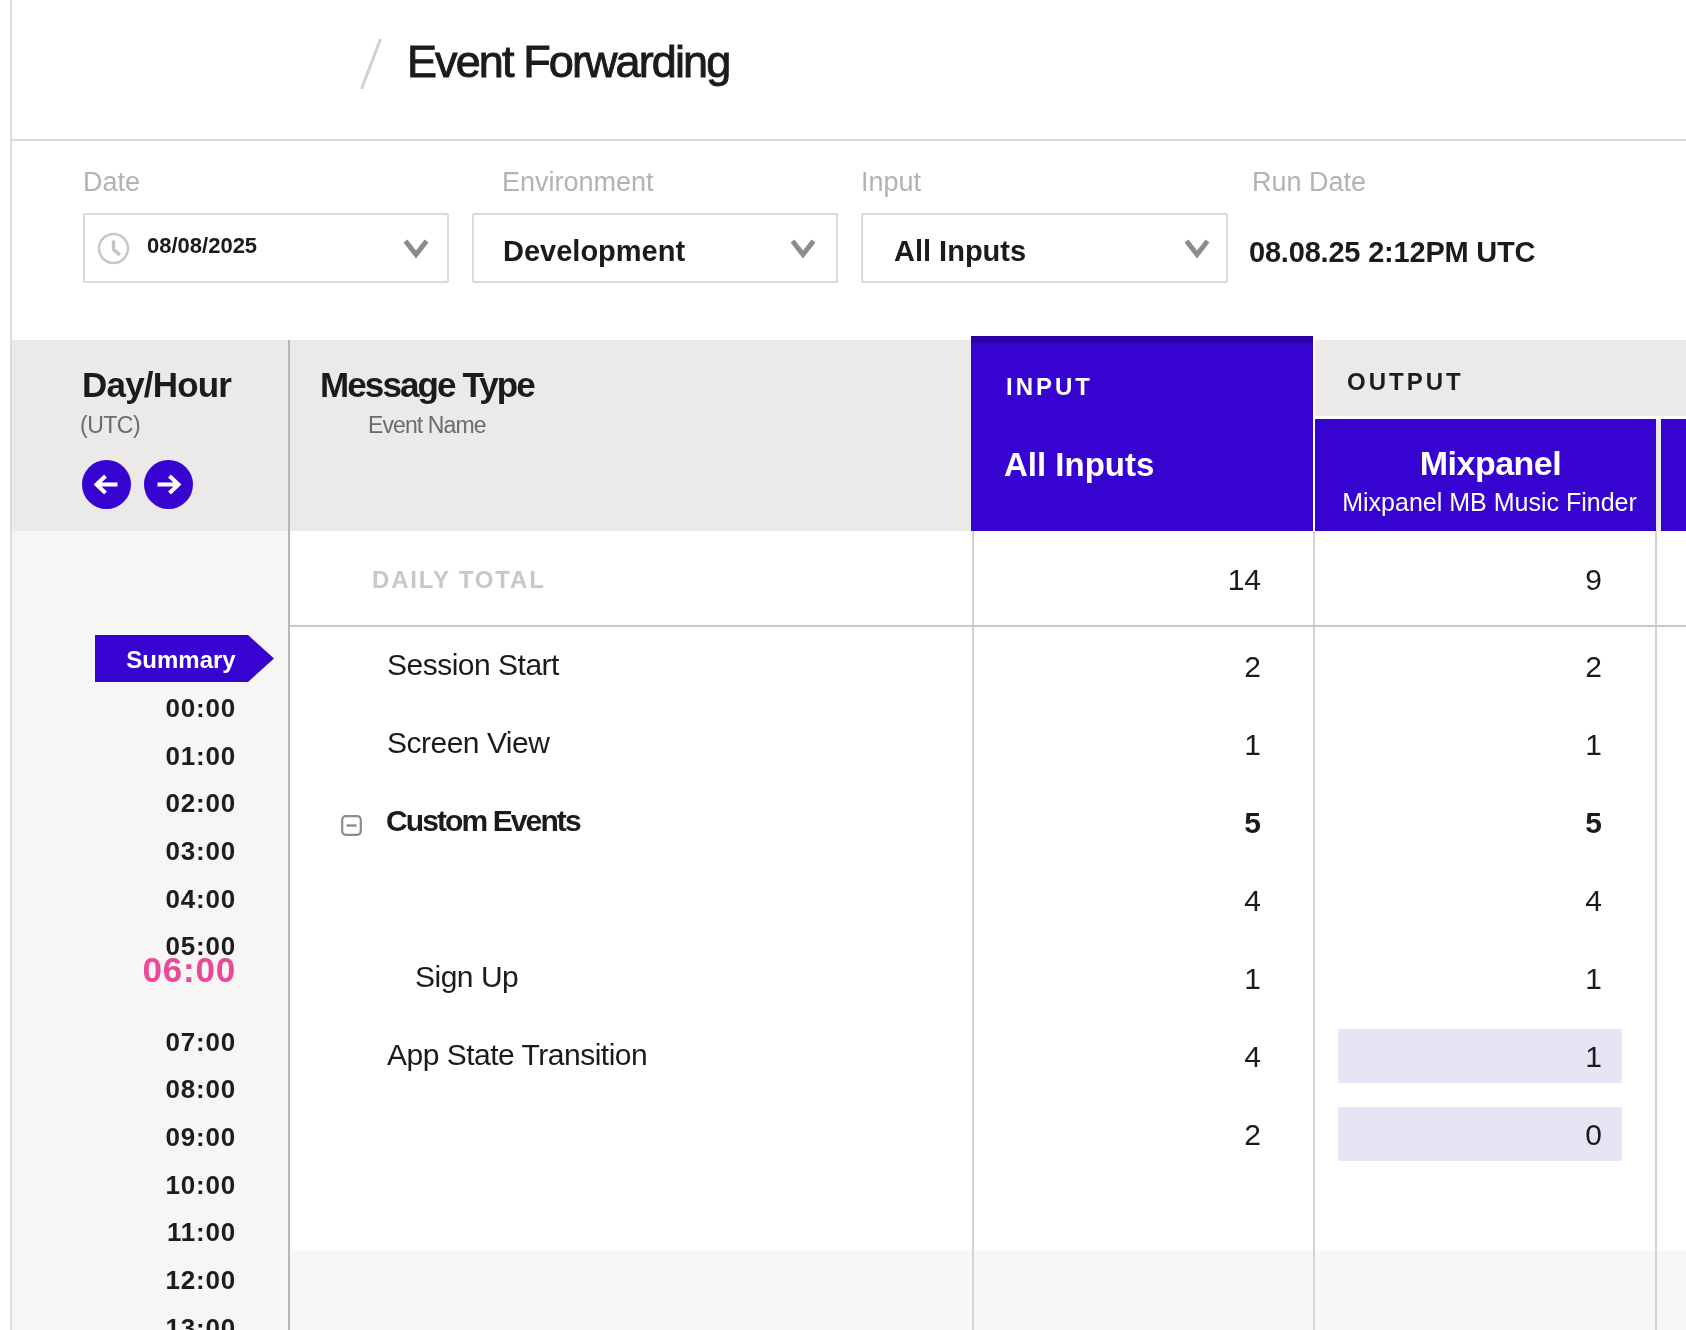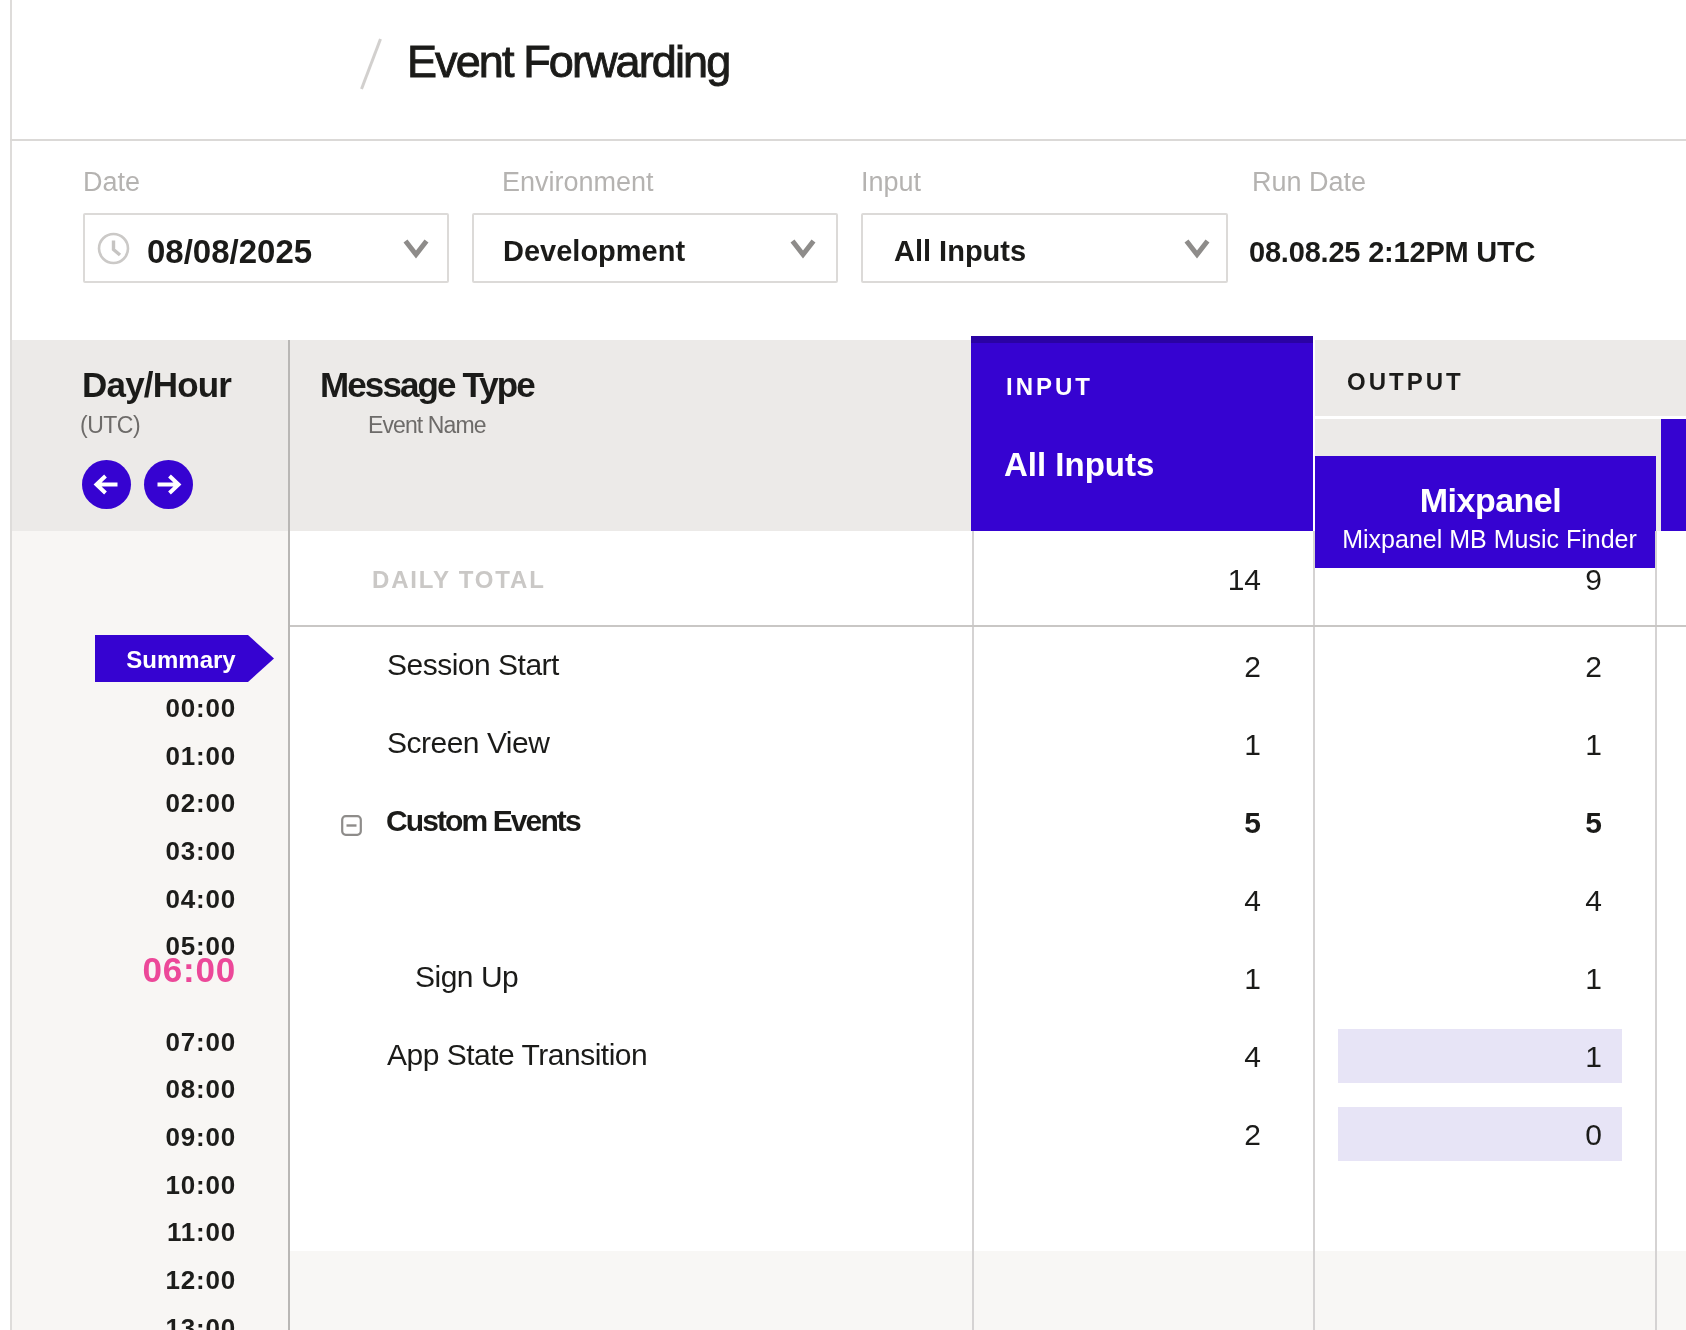--- a/index.html
+++ b/index.html
@@ -25,21 +25,21 @@
   <div class="abs" style="left:83px; top:167px; font-size:27px; color:#b5b3b1;">Date</div>
   <div class="abs" style="left:470px; top:167px; font-size:27px; color:#b5b3b1;margin-left:32px;">Environment</div>
   <div class="abs" style="left:861px; top:167px; font-size:27px; color:#b5b3b1;">Input</div>
   <div class="abs" style="left:1252px; top:167px; font-size:27px; color:#b5b3b1;">Run Date</div>
 
   <div class="abs" style="left:83px; top:213px; width:366px; height:70px; border:2px solid #dcdad8; border-radius:2px; background:#fff;"></div>
   <svg class="abs" style="left:97px; top:232px;" width="33" height="33" viewBox="0 0 33 33">
     <circle cx="16.5" cy="16.5" r="14.5" fill="none" stroke="#cbc9c7" stroke-width="2.6"></circle>
     <path d="M16.5 8.5 L16.5 17.5 L23 23" fill="none" stroke="#c6c4c2" stroke-width="3.4"></path>
   </svg>
-  <div class="abs" style="left:147px; top:233px; font-size:33px; font-weight:700; color:#1b1b19;">08/08/2025</div>
+  <div class="abs" style="left:147px; top:233px; font-size:22px; font-weight:700; color:#1b1b19;">08/08/2025</div>
   <svg class="abs" style="left:403px; top:237px;" width="26" height="26" viewBox="0 0 26 26">
     <path d="M2.5 4 L13 17.5 L23.5 4" fill="none" stroke="#8e8c8a" stroke-width="5"></path>
   </svg>
 
   <div class="abs" style="left:472px; top:213px; width:366px; height:70px; border:2px solid #dcdad8; border-radius:2px; background:#fff;"></div>
   <div class="abs" style="left:503px; top:235px; font-size:29px; font-weight:700; color:#1b1b19;">Development</div>
   <svg class="abs" style="left:790px; top:237px;" width="26" height="26" viewBox="0 0 26 26">
     <path d="M2.5 4 L13 17.5 L23.5 4" fill="none" stroke="#8e8c8a" stroke-width="5"></path>
   </svg>
 
@@ -72,21 +72,21 @@
 
   <div class="abs" style="left:971px; top:336px; width:342px; height:195px; background:#3603d1;">
     <div style="position:absolute; left:0; top:0; width:100%; height:7px; background:#2a02a4;"></div>
     <div style="position:absolute; left:35px; top:37px; font-size:24px; font-weight:700; letter-spacing:3px; color:#fff;">INPUT</div>
     <div style="position:absolute; left:33px; top:110px; font-size:33px; font-weight:700; color:#fff;">All Inputs</div>
   </div>
 
   <div class="vline" style="left:1313px; top:340px; height:191px; background:#fff;"></div>
   <div class="abs" style="left:1315px; top:416px; width:371px; height:3px; background:#fff;"></div>
 
-  <div class="abs" style="left:1315px; top:419px; width:341px; height:112px; background:#3603d1; text-align:center;margin-top:37px;">
+  <div class="abs" style="left:1315px; top:419px; width:341px; height:112px; background:#3603d1; text-align:center;">
     <div style="position:absolute; left:5px; top:25px; width:100%; font-size:34px; font-weight:700; letter-spacing:-0.5px; color:#fff;">Mixpanel</div>
     <div style="position:absolute; left:4px; top:69px; width:100%; font-size:25px; color:#fff;">Mixpanel MB Music Finder</div>
   </div>
   <div class="abs" style="left:1661px; top:419px; width:25px; height:112px; background:#3603d1;"></div>
 
   <div class="abs" style="left:12px; top:531px; width:277px; height:799px; background:#f8f6f4;"></div>
 
   <div class="abs" style="left:289px; top:1251px; width:1397px; height:79px; background:#f8f7f5;"></div>
 
   <div class="vline" style="left:288px; top:340px; height:990px; background:#b9b7b5;"></div>

